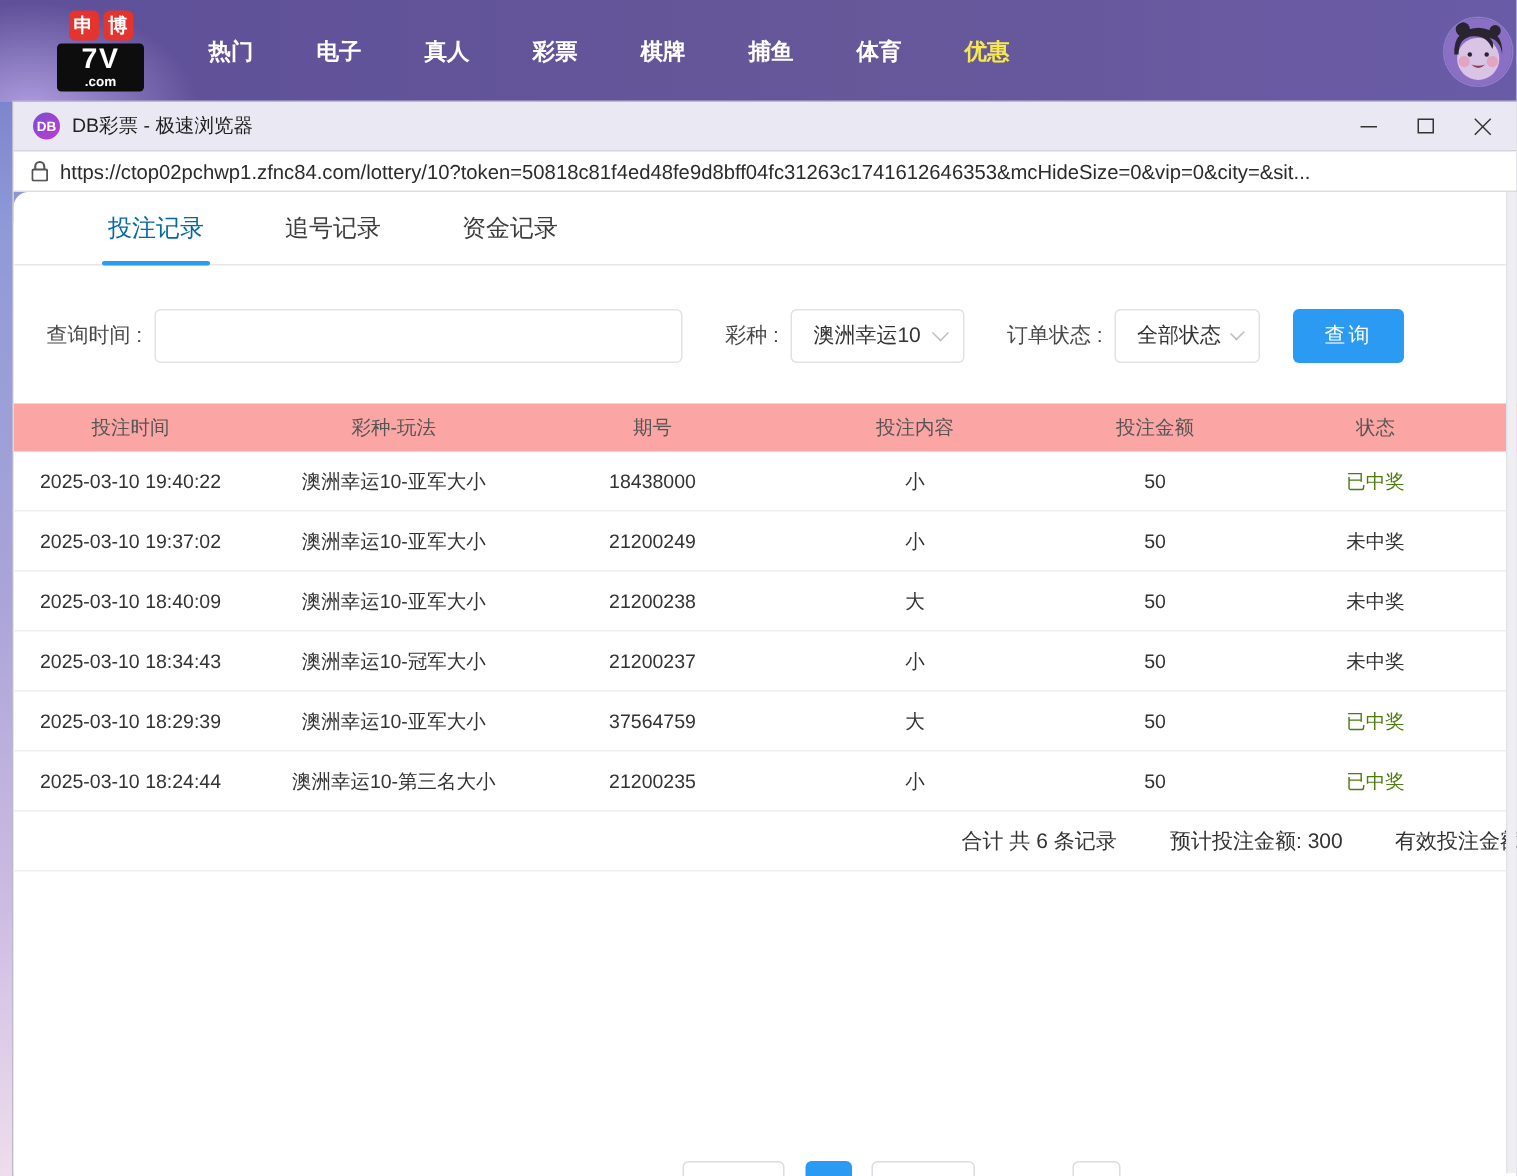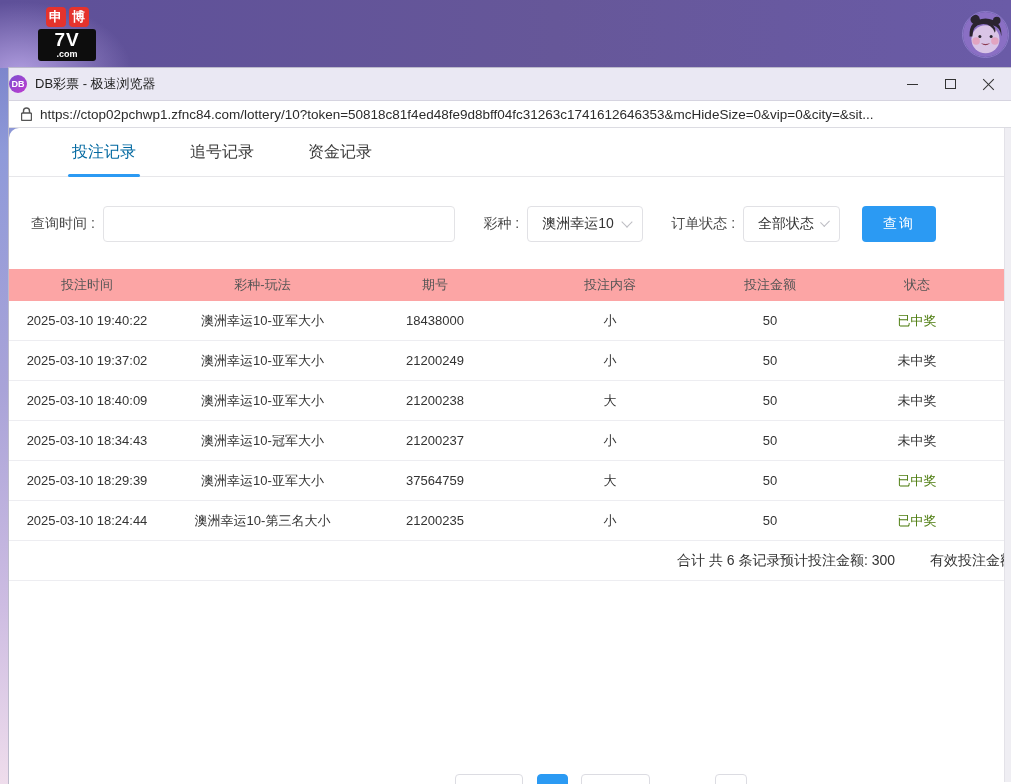--- a/index.html
+++ b/index.html
@@ -25,21 +25,21 @@
   .avatar { margin-left:auto; margin-right:2px; width:47px; height:47px; border-radius:50%;
     overflow:hidden; cursor:pointer; border:1px solid #8d7cc9; }
 
   
   .page-strip { position:absolute; left:0; top:68px; width:9px; height:716px;
     background:linear-gradient(180deg,#7d86cc 0%,#8f9ad9 12%,#a9a3d8 45%,#cdbce2 75%,#efddec 100%); }
 
   
   .browser { position:absolute; left:9px; top:68px; width:1002px; height:716px;
     background:#fff; overflow:hidden; box-shadow:0 0 0 1px #bcbacb; }
-  .titlebar { height:32px; background:#eae8f3; display:flex; align-items:center; }
+  .titlebar { height:32px; background:#eae8f3; display:flex; align-items:center; padding-left:13px; }
   .db-icon { width:18px; height:18px; border-radius:50%;
     background:linear-gradient(135deg,#7a4fd0,#c03ad0); color:#fff; font-size:9px; font-weight:700;
     display:flex; align-items:center; justify-content:center; }
   .title-text { margin-left:8px; font-size:13px; color:#1f1f1f; }
   .win-controls { margin-left:auto; display:flex; height:100%; padding-right:4px; }
   .win-btn { width:38px; height:100%; background:none; border:none; display:flex;
     align-items:center; justify-content:center; cursor:pointer; }
   .ic-min { display:block; width:11px; height:1px; background:#333; }
   .ic-max { display:block; width:11px; height:10px; border:1px solid #333; }
   .ic-close { position:relative; display:block; width:13px; height:13px; }
@@ -88,21 +88,21 @@
 
   .grid-row { display:grid; grid-template-columns:156px 195px 150px 200px 120px 174px; align-items:center; }
   .thead { margin-top:27px; height:32px; background:#fca5a5; font-size:13px; color:#555; }
   .thead div { text-align:center; }
   .trow { height:40px; border-bottom:1px solid #ededf1; font-size:13px; color:#333; }
   .trow div { text-align:center; }
   .won { color:#4d7c0f; }
 
   .summary { position:relative; height:40px; border-bottom:1px solid #ededf1; font-size:14px; color:#333; }
   .summary span { position:absolute; top:50%; transform:translateY(-50%); white-space:nowrap; }
-  .sum-count { left:668px;text-align:right; }
+  .sum-count { left:632px;text-align:right; }
   .sum-expected { left:771px; }
   .sum-valid { left:921px; }
 
   .pg-btn { position:absolute; height:28px; border:1px solid #dcdce2; border-radius:4px;
     background:#fff; cursor:pointer; top:706px; }
   .pg-current { background:#2b9af3; border-color:#2b9af3; }
 </style>
 </head>
 <body>
 
@@ -110,20 +110,30 @@
   <div class="logo">
     <div class="logo-badges">
       <span class="logo-badge">申</span>
       <span class="logo-badge">博</span>
     </div>
     <div class="logo-box">
       <div class="logo-main">7V</div>
       <div class="logo-suffix">.com</div>
     </div>
   </div>
+  <ul class="nav-items">
+    <li class="nav-item">热门</li>
+    <li class="nav-item">电子</li>
+    <li class="nav-item">真人</li>
+    <li class="nav-item">彩票</li>
+    <li class="nav-item">棋牌</li>
+    <li class="nav-item">捕鱼</li>
+    <li class="nav-item">体育</li>
+    <li class="nav-item highlight">优惠</li>
+  </ul>
   <div class="avatar">
     <svg width="45" height="45" viewBox="0 0 48 48">
       <circle cx="24" cy="24" r="24" fill="#8a6fc4"></circle>
       <circle cx="24" cy="29" r="15" fill="#d9c4e6"></circle>
       <path d="M7 26 Q6 8 24 7 Q42 8 41 26 Q40 16 32 14 Q36 18 34 22 Q30 12 20 13 Q10 14 10 26 Z" fill="#2a2430"></path>
       <circle cx="13" cy="8" r="5" fill="#2a2430"></circle>
       <circle cx="36" cy="9" r="4" fill="#2a2430"></circle>
       <circle cx="14" cy="31" r="4" fill="#e49ab4" opacity="0.75"></circle>
       <circle cx="34" cy="31" r="4" fill="#e49ab4" opacity="0.75"></circle>
       <circle cx="18" cy="26" r="1.6" fill="#2a2430"></circle>

